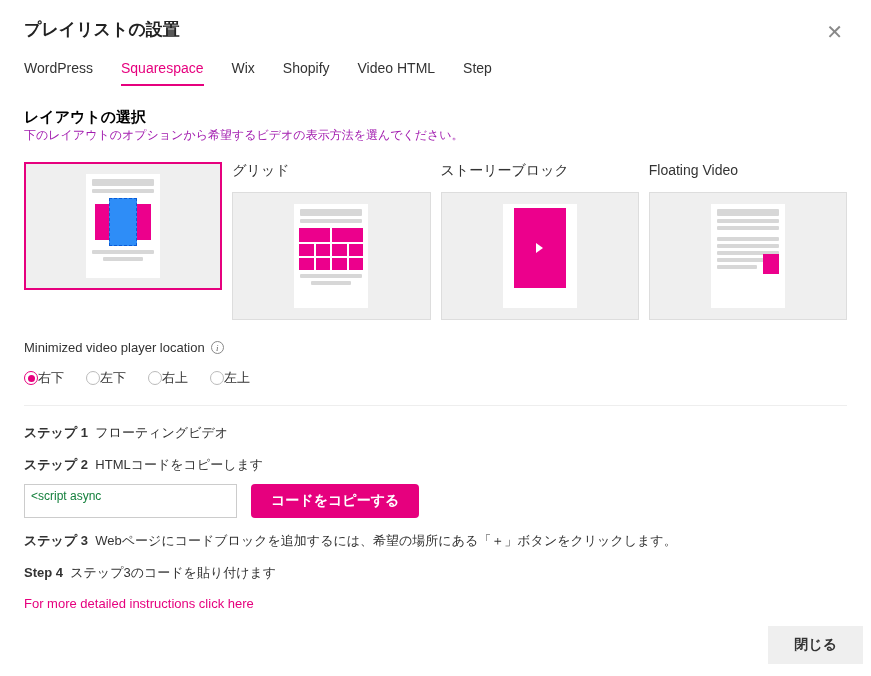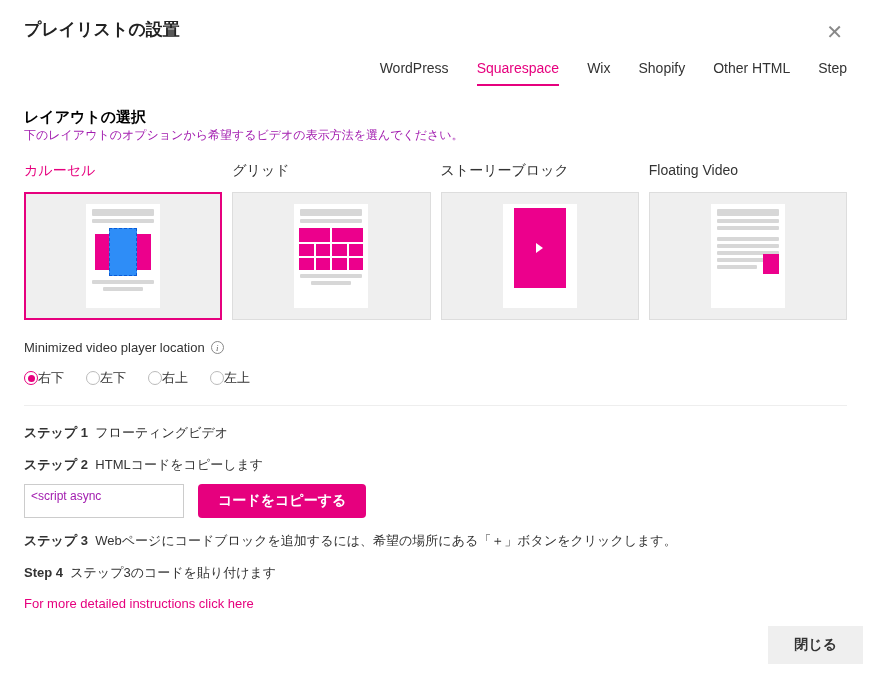--- a/index.html
+++ b/index.html
@@ -32,21 +32,20 @@
     color: #888;
     cursor: pointer;
     line-height: 1;
     padding: 4px;
   }
   .tabs {
     display: flex;
     gap: 28px;
     border-bottom: none;
     margin-bottom: 22px;
-    justify-content: flex-end;
   }
   .tab {
     font-size: 14px;
     color: #333;
     padding: 0 0 8px 0;
     cursor: pointer;
     border-bottom: 2px solid transparent;
   }
   .tab.active {
     color: #e6007e;
@@ -145,22 +144,22 @@
     width:14px; height:14px; border:1.5px solid #bbb; border-radius:50%;
     display:flex; align-items:center; justify-content:center;
   }
   .radio.checked .radio-circle { border-color:#e6007e; }
   .radio.checked .radio-dot { width:7px; height:7px; background:#e6007e; border-radius:50%; }
   hr.sep { border:none; border-top:1px solid #eee; margin: 4px 0 18px; }
   .step { font-size:13px; color:#333; margin-bottom:14px; }
   .step b { font-weight:600; }
   .code-row { display:flex; align-items:flex-start; gap:14px; margin: -4px 0 14px;}
   .code-box {
-    width:160px; height:34px; border:1px solid #ccc; font-size:12px;
-    font-family:inherit; padding:4px 6px; resize:none; color:#a21caf;
+    width:213px; height:34px; border:1px solid #ccc; font-size:12px;
+    font-family:inherit; padding:4px 6px; resize:none; color:#15803d;
     overflow:hidden;
   }
   .copy-btn {
     background:#e6007e; color:#fff; border:none; font-size:14px;
     font-weight:600; padding:8px 20px; border-radius:4px; cursor:pointer;
     height:34px;
   }
   .link { color:#e6007e; font-size:13px; cursor:pointer; }
   .footer {
     position:absolute; bottom:12px; right:8px;
@@ -178,31 +177,30 @@
   <div class="modal-header">
     <div class="modal-title">プレイリストの設置</div>
     <div class="close-x">✕</div>
   </div>
 
   <div class="tabs">
     <div class="tab">WordPress</div>
     <div class="tab active">Squarespace</div>
     <div class="tab">Wix</div>
     <div class="tab">Shopify</div>
-    <div class="tab">Other HTML</div>
+    <div class="tab">Video HTML</div>
     <div class="tab">Step</div>
   </div>
 
   <div class="section-title">レイアウトの選択</div>
   <div class="section-help">下のレイアウトのオプションから希望するビデオの表示方法を選んでください。</div>
 
   <div class="layout-row">
 
     <div class="layout-col">
-      <div class="layout-label sel">カルーセル</div>
       <div class="layout-card selected">
         <div class="mock-page">
           <div class="mock-ph mock-head"></div>
           <div class="mock-ph mock-line"></div>
           <div class="carousel-body">
             <div class="car-side"></div>
               <div class="car-mid"></div>
               <div class="car-side"></div>
           </div>
           <div class="mock-ph mock-line"></div>

